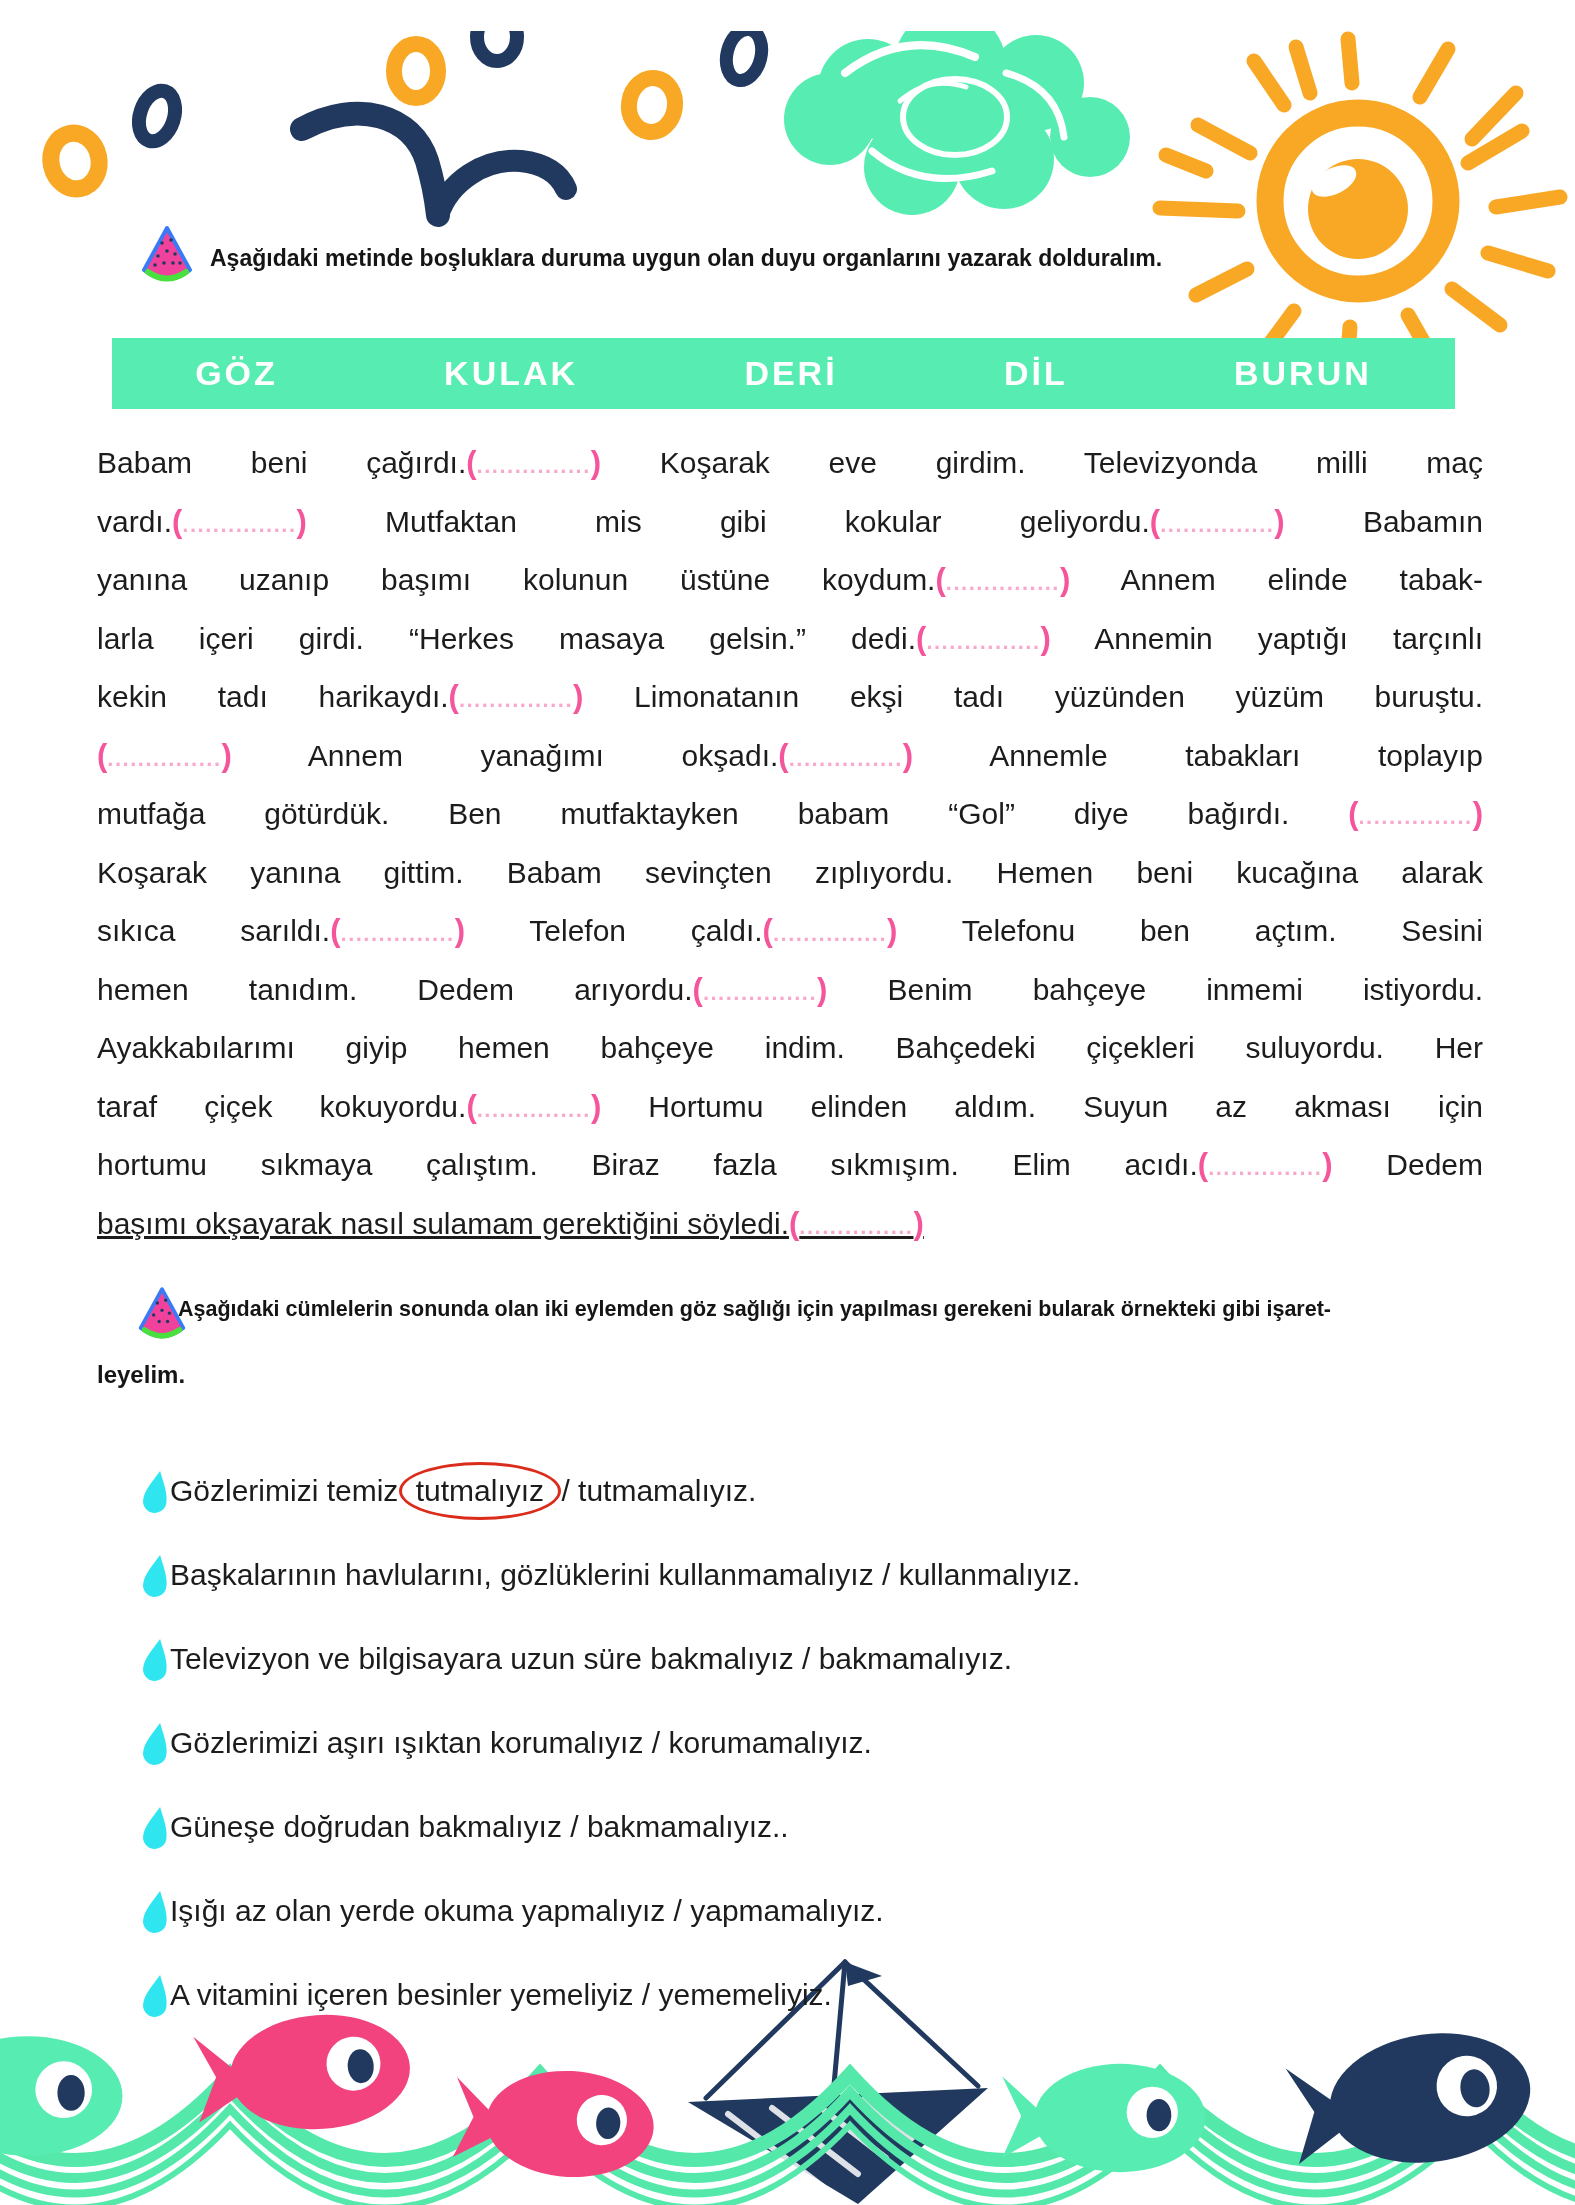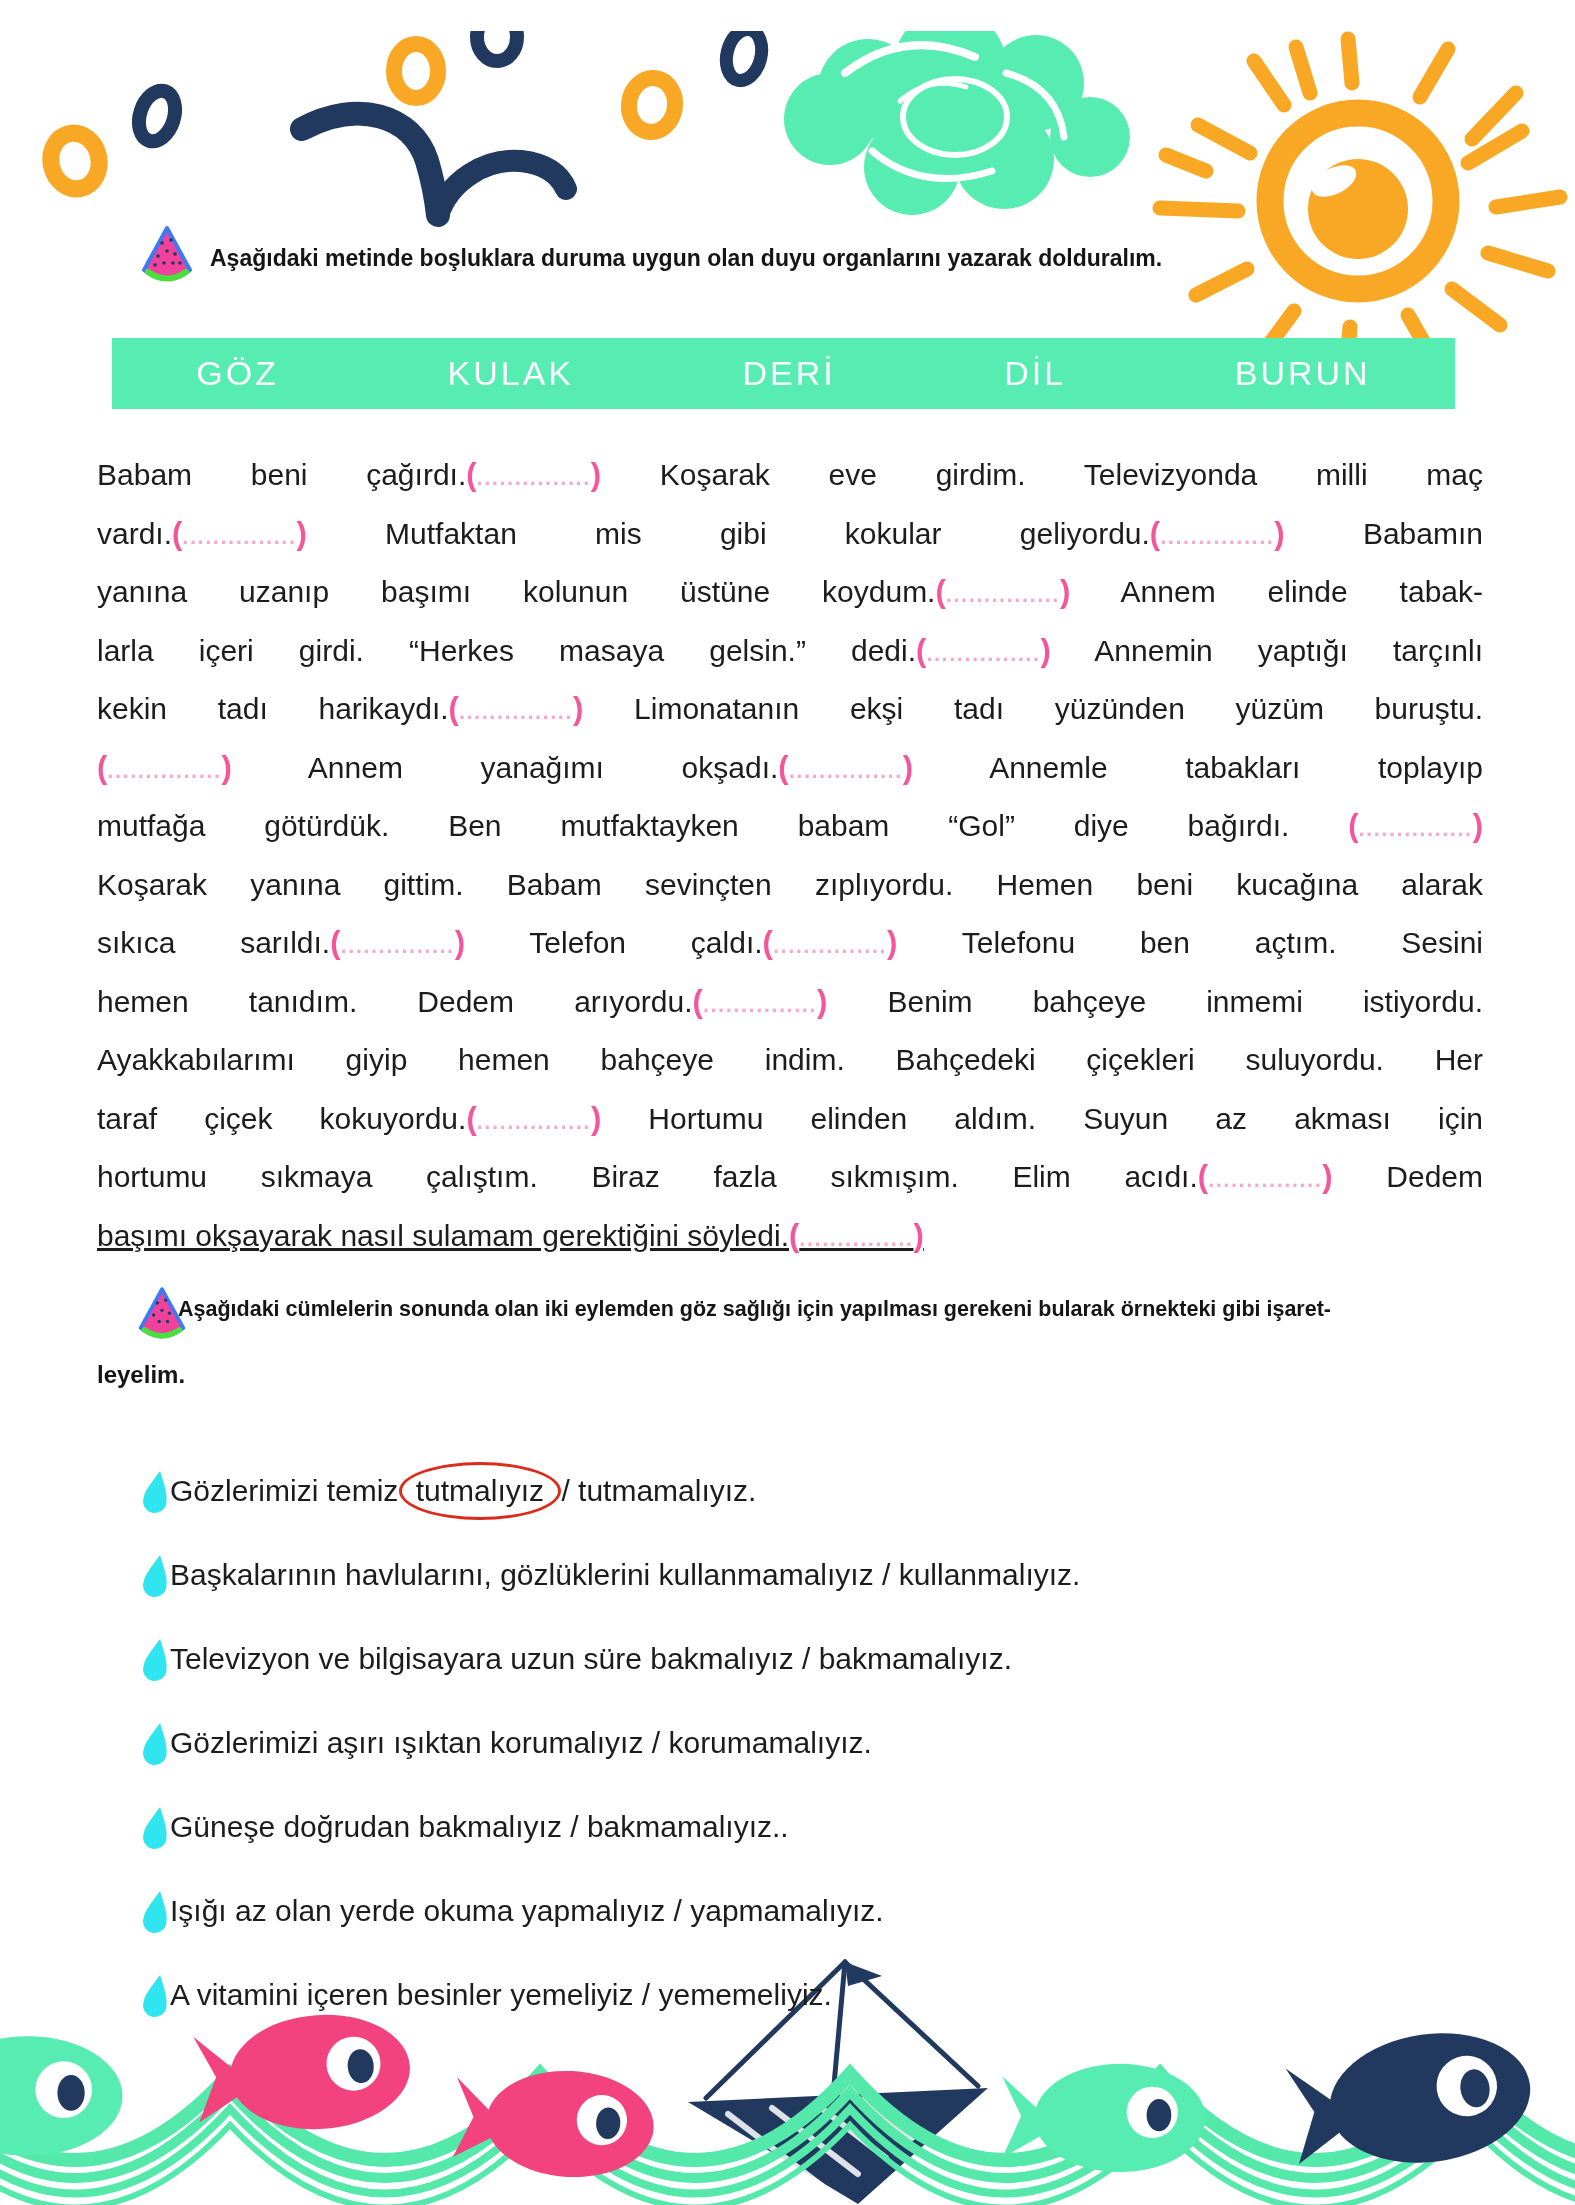--- a/index.html
+++ b/index.html
@@ -15,24 +15,24 @@
   
   .instr{z-index:2;font-weight:bold;white-space:nowrap;color:#151515;}
   #instr1{left:210px;top:214px;font-size:23px;}
   #instr2-l1{left:178px;top:1266px;font-size:21.5px;}
   #instr2-l2{left:97px;top:1330px;font-size:24px;}
   .melon{z-index:2;}
 
   
   #banner{left:112px;top:307px;width:1343px;height:71px;background:var(--mint);
           display:flex;justify-content:space-around;align-items:center;z-index:1;}
-  .bank-word{color:#ffffff;font-weight:normal;font-size:34px;letter-spacing:3px;}
-
-  
-  #passage{left:97px;top:415px;width:1386px;z-index:2;font-size:30px;}
+  .bank-word{color:#ffffff;font-weight:bold;font-size:34px;letter-spacing:3px;}
+
+  
+  #passage{left:97px;top:403px;width:1386px;z-index:2;font-size:30px;}
   .pline{height:58.5px;line-height:58.5px;white-space:normal;
          text-align:justify;text-align-last:justify;}
   .pline.last{text-align-last:left;text-decoration:underline;}
   .blank{color:var(--blank_pink);font-weight:bold;font-size:31px;}
   .blank .dots{color:var(--blank_dots);font-size:22px;letter-spacing:1.5px;font-weight:bold;}
 
   
   #checklist{left:143px;top:1418px;width:1340px;z-index:2;}
   .chk-row{height:84px;display:flex;align-items:center;font-size:30px;}
   .drop{width:27px;height:47px;flex:0 0 auto;transform:rotate(10deg);}

